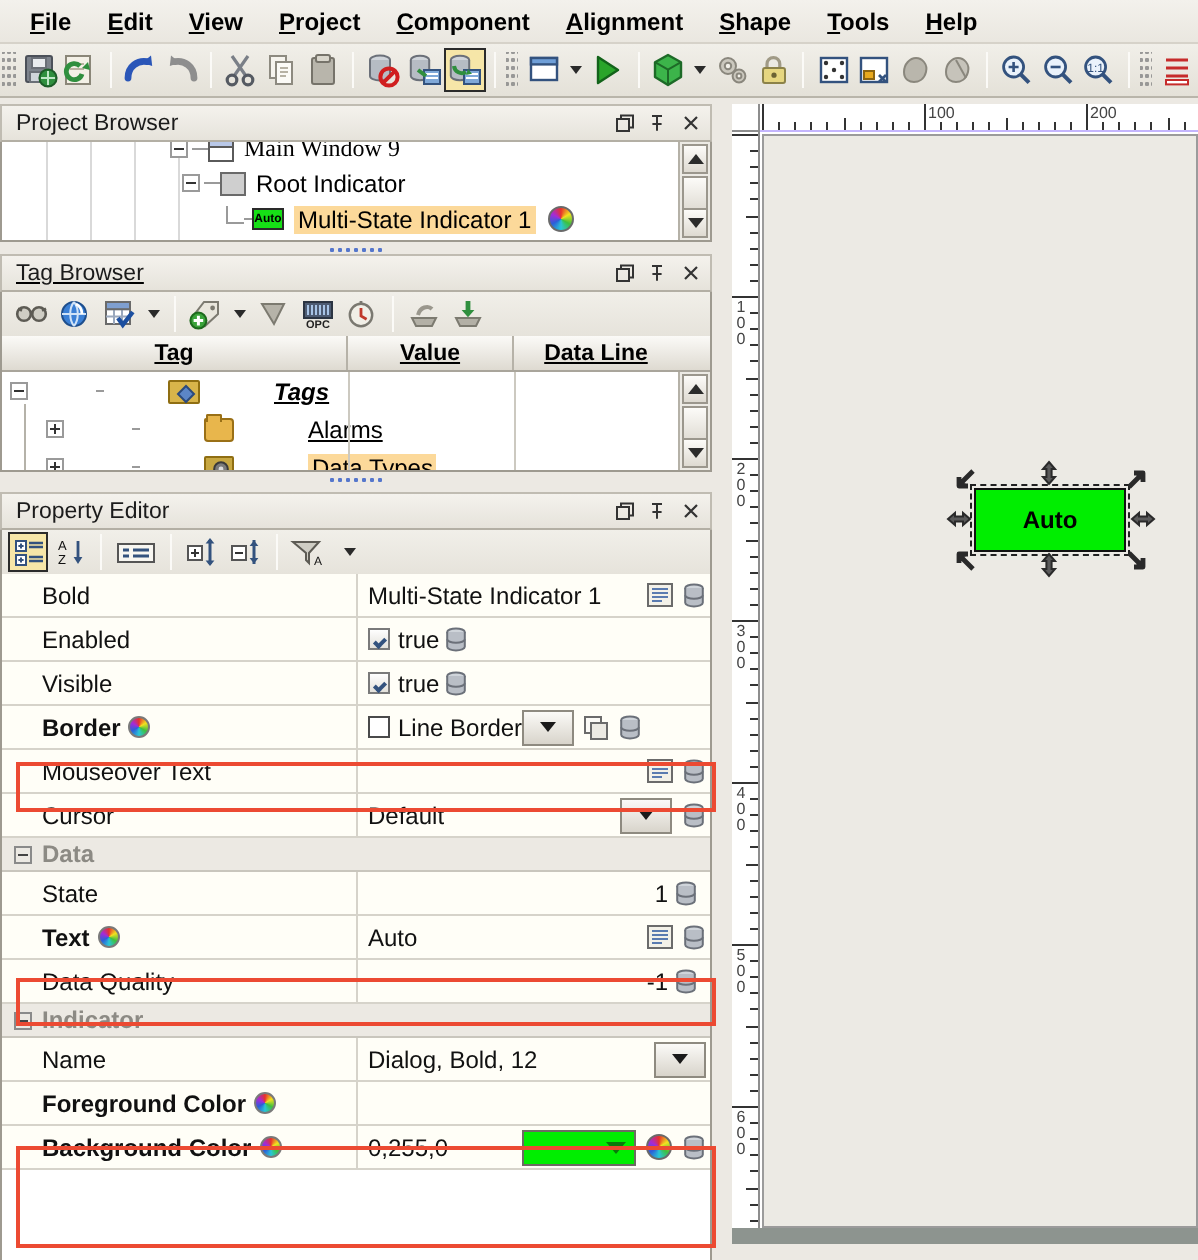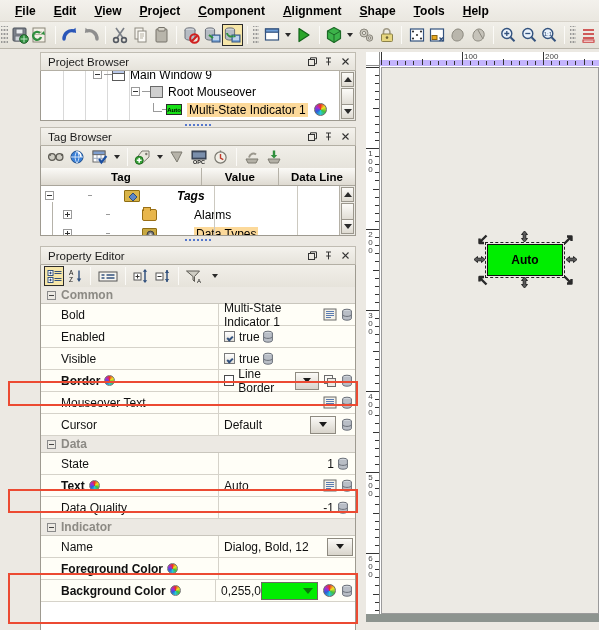--- a/index.html
+++ b/index.html
@@ -39,21 +39,21 @@
      background-size: 3px 4px; background-position: 2px 2px; opacity:.85;}
   .tbtn { width:22px; height:22px; position:relative; display:flex;
           align-items:center; justify-content:center; margin:0 0px; }
   .tbtn.sel { border:1px solid #2b2b2b; background:#f6e6a8; }
   .tsep { width:1px; height:18px; background:#bdb9ae; margin:0 4px;
           border-right:1px solid #fbfaf7; }
   .arrowdn { width:0;height:0;border-left:3px solid transparent;
      border-right:3px solid transparent;border-top:4px solid #2a2a2a; margin:0 3px;}
 
   
-  .panel { position:absolute; left:0; background:#ece9e3;padding-left:40px; }
+  .panel { position:absolute; left:0; background:#ece9e3; }
   .panel-title {
     height:19px; background: linear-gradient(to bottom,#f4f2ed,#e6e3db);
     border:1px solid #c0bcb2; border-bottom:1px solid #b3afa4;
     display:flex; align-items:center; padding:0 3px 0 7px;
     font-size:11.5px; color:#1b1b1b;
   }
   .panel-title .ttl { flex:1; }
   .tbar-ico { width:14px; height:14px; margin-left:3px; position:relative;
               display:flex;align-items:center;justify-content:center; }
   .panel-body { background:#ffffff; border:1px solid #9e9a90; border-top:none; position:relative; overflow:hidden;}
@@ -132,21 +132,21 @@
   .hl-box { position:absolute; border:2px solid #ec4a32; pointer-events:none; z-index:20; }
   .colorwheel { width:13px;height:13px;border-radius:50%;
      background: conic-gradient(#e8312a,#f2e21f,#3ec03e,#29c6d6,#2a5fd8,#a52ad8,#e8312a);
      border:1px solid #6a6a6a; flex:0 0 auto;}
   .rainbow-sm { width:11px;height:11px;border-radius:50%;
      background: conic-gradient(#e8312a,#f2e21f,#3ec03e,#29c6d6,#2a5fd8,#a52ad8,#e8312a);
      border:1px solid #7a7a7a; flex:0 0 auto;}
 
   
   .canvasWrap { position:absolute; background:#ffffff; }
-  .ruler-h { position:absolute; background:#fff; border-bottom:6px solid #c4b5fd; }
+  .ruler-h { position:absolute; background:#fff; border-bottom:1px solid #c4b5fd; }
   .ruler-v { position:absolute; background:#fff; border-right:1px solid #8d8d8d; }
   .tick { position:absolute; background:#333; }
   .rlabel { position:absolute; font-size:8px; color:#444; line-height:8px; }
   .rlabel.vert { width:7px; text-align:center; }
   .designsurf { position:absolute; background:#eceae4; border:1px solid #9b9b9b; }
   .msi { position:absolute; background:#00ee00; border:1px solid #111;
      display:flex;align-items:center;justify-content:center;
      font-weight:bold; font-size:12px; color:#000; }
   .seldash { position:absolute; border:1px dashed #222; }
   .handle { position:absolute; width:13px; height:13px; color:#4a4a4a; }
@@ -370,33 +370,33 @@
           </svg>
       </span>
     </div>
     <div class="panel-body" style="height:50px;">
       <div class="pbtree">
         <div class="pbcol" style="left:22px;"></div>
         <div class="pbcol" style="left:44px;"></div>
         <div class="pbcol" style="left:66px;"></div>
         <div class="pbcol" style="left:88px;"></div>
 
-        <div class="treerow" style="left:52px; top:-5px;">
+        <div class="treerow" style="left:84px; top:-5px;font-family:Liberation Serif, serif;">
           <span class="expander"></span>
           <span class="hline"></span>
           <span class="ic-window"></span>
           <span style="margin-left:5px;">Main Window 9</span>
         </div>
 
         <div class="treerow" style="left:68px; top:12px;">
           <span style="display:inline-block;width:22px"></span>
           <span class="expander"></span>
           <span class="hline"></span>
           <span class="ic-cont"></span>
-          <span style="margin-left:5px;">Root Mouseover</span>
+          <span style="margin-left:5px;">Root Indicator</span>
         </div>
 
         <div class="treerow" style="left:68px; top:30px;">
           <span style="display:inline-block;width:44px"></span>
           <span style="display:inline-block;width:9px;height:9px;border-left:1px solid #9a9a9a;border-bottom:1px solid #9a9a9a;margin-bottom:4px;"></span>
           <span class="hline" style="width:4px"></span>
           <span class="ic-msi">Auto</span>
           <span class="sel-amber" style="margin-left:5px;">Multi-State Indicator 1</span>
           <span class="colorwheel" style="margin-left:6px;"></span>
         </div>
@@ -412,21 +412,21 @@
               </div>
             </div>
         </div>
       </div>
     </div>
     <div class="dotgrip">
         <i></i>
       </div>
   </div>
 
-  <div class="panel" style="top:127px; width:356px;">
+  <div class="panel" style="top:127px; width:356px;text-decoration:underline;">
     <div class="panel-title">
       <span class="ttl">Tag Browser</span>
       <span class="tbar-ico">
         <svg width="11" height="11" viewBox="0 0 11 11">
             <rect x="2.5" y="3.5" width="6" height="6" fill="none" stroke="#333"></rect>
             <path d="M4.5 3.5V1.8h6v6H8.7" fill="none" stroke="#333"></path>
           </svg>
       </span>
       <span class="tbar-ico">
         <svg width="11" height="11" viewBox="0 0 11 11">
@@ -643,24 +643,20 @@
         <svg width="18" height="15" viewBox="0 0 18 15">
             <path d="M1.5 2h13l-5 5.5v5L8 11V7.5z" fill="#cfcdc4" stroke="#5d5b54"></path>
             <text x="12" y="13.5" font-size="6" fill="#111" font-family="Liberation Sans">A</text>
           </svg>
       </div>
       <div class="arrowdn" style="margin-left:7px;"></div>
     </div>
 
     <div class="panel-body" style="height:362px;">
       <div class="pe-table" id="pe-rows">
-          <div class="cat-row">
-            <span class="cat-box"></span>
-            <span>Common</span>
-          </div>
           <div class="prow">
             <div class="pname">
               <span>Bold</span>
             </div>
             <div class="pval">
               <span style="flex:1;">Multi-State Indicator 1</span>
               <span class="bind-btn">
                 <svg width="14" height="13" viewBox="0 0 14 13">
                   <rect x="1" y="1" width="12" height="11" fill="#f3f1e8" stroke="#6b6b6b"></rect>
                   <path d="M3 3.5h8M3 5.5h8M3 7.5h8M3 9.5h5" stroke="#5a7bb0" stroke-width="1.1"></path>

